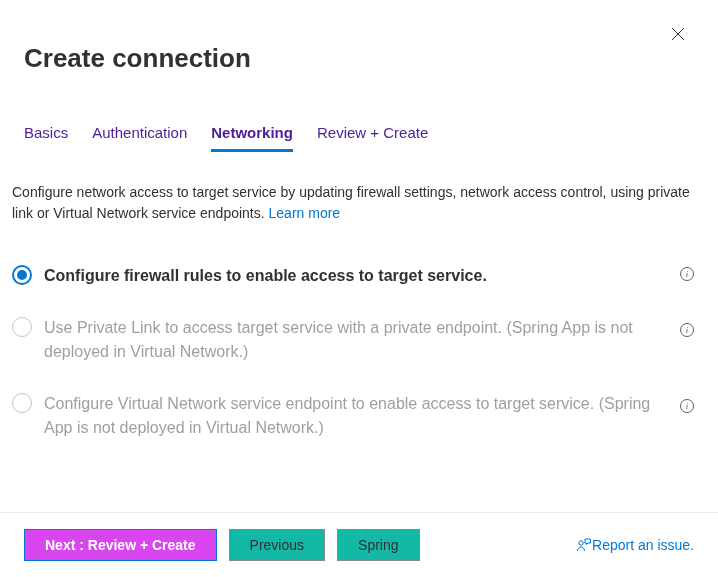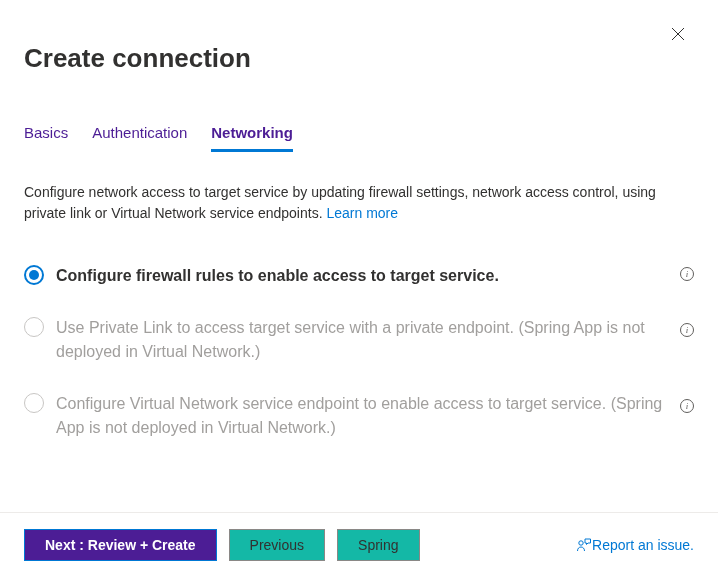--- a/index.html
+++ b/index.html
@@ -53,21 +53,21 @@
       padding: 8px 0;
       cursor: pointer;
       color: #4c1d95;
       border-bottom: 3px solid transparent;
     }
     .tab.active {
       font-weight: 600;
       border-bottom: 3px solid #0078d4;
     }
     .content {
-      padding: 30px 24px 0 24px;
+      padding: 30px 24px 0 12px;
     }
     .description {
       font-size: 14px;
       line-height: 1.5;
       color: #323130;
     }
     .learn-more {
       color: #0078d4;
       text-decoration: none;
       cursor: pointer;
@@ -152,21 +152,21 @@
       align-items: center;
       gap: 12px;
     }
     .btn {
       font-size: 14px;
       padding: 7px 20px;
       cursor: pointer;
       font-family: inherit;
     }
     .btn-primary {
-      background: #4c1d95;
+      background: #d946ef;
       color: #ffffff;
       border: 1px solid #0078d4;
       font-weight: 600;
     }
     .btn-secondary {
       background: #14b8a6;
       color: #323130;
       border: 1px solid #8a8886;
     }
     .report-link {
@@ -202,20 +202,21 @@
       <line x1="1" y1="1" x2="13" y2="13"></line>
       <line x1="13" y1="1" x2="1" y2="13"></line>
     </svg>
   </div>
 </div>
 
 <div class="tabs">
   <div class="tab">Basics</div>
   <div class="tab">Authentication</div>
   <div class="tab active">Networking</div>
+  <div class="tab">Review + Create</div>
 </div>
 
 <div class="content">
   <div class="description">
     <span>Configure network access to target service by updating firewall settings, network access control, using private link or Virtual Network service endpoints.</span>
     <a class="learn-more">Learn more</a>
   </div>
 
   <div class="radio-group">
 

